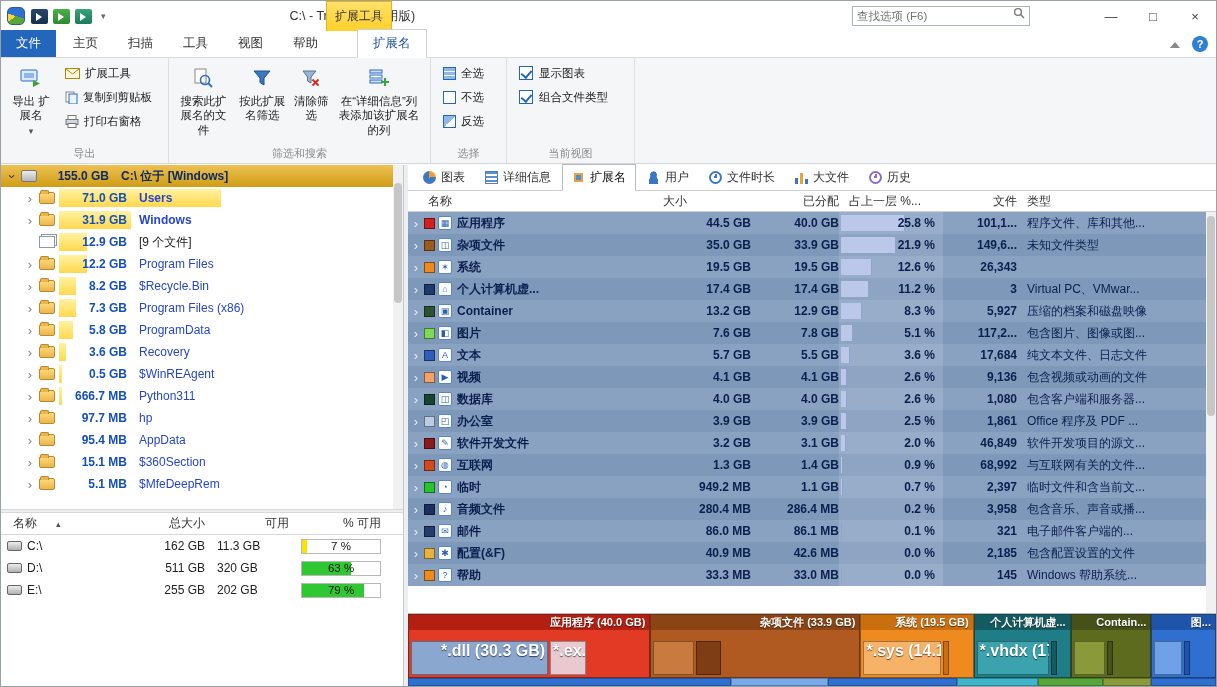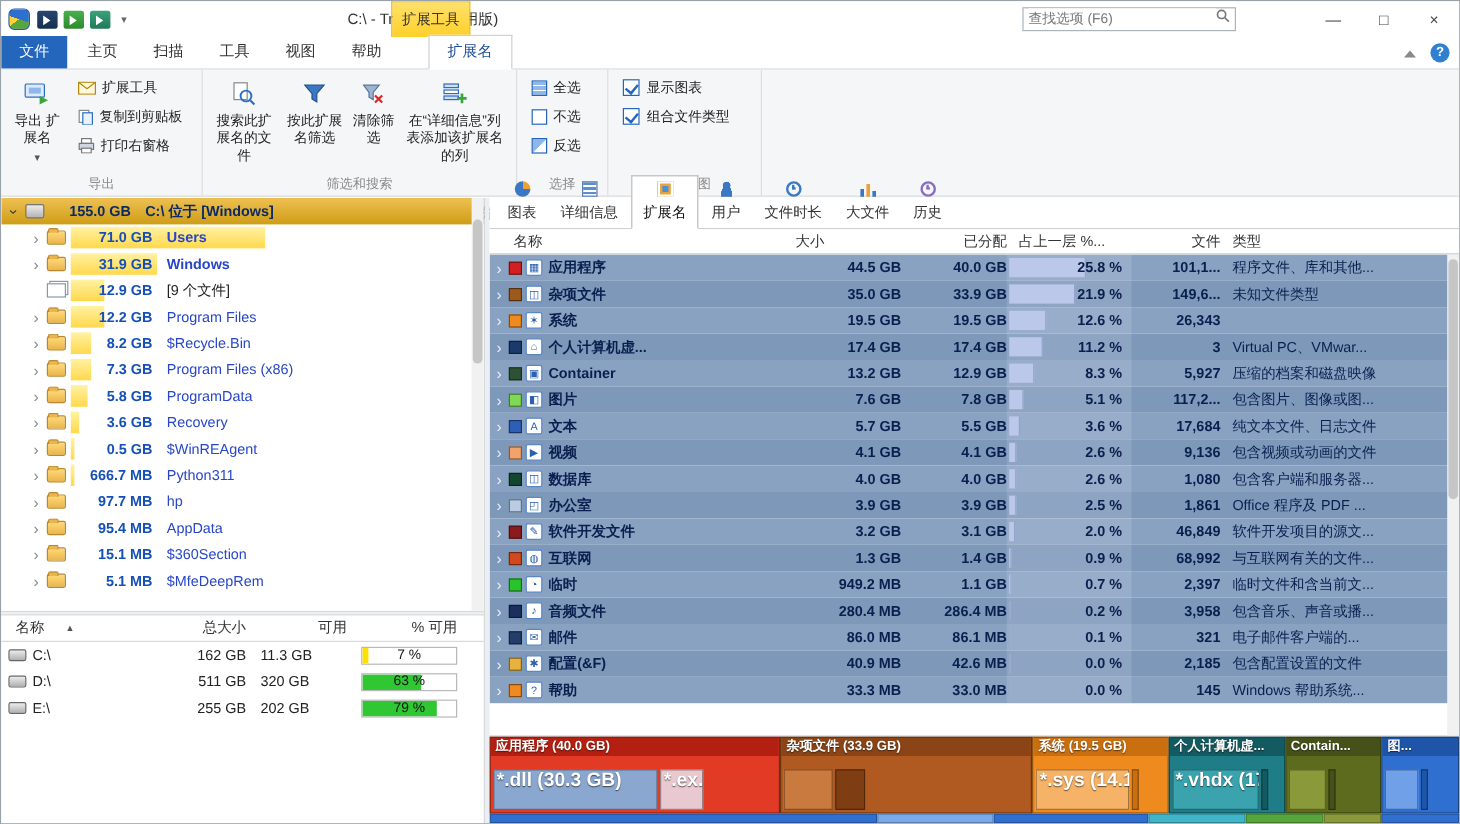--- a/index.html
+++ b/index.html
@@ -103,21 +103,21 @@
   .dc-pct{width:92px;padding:0 6px;}
   .dhead .dc-total,.dhead .dc-free,.dhead .dc-pct{text-align:right;}
   .disk{width:15px;height:10px;background:linear-gradient(#ececec,#b0b0b0);border:1px solid #666;border-radius:2px;flex:none;}
   .dbar{position:relative;display:block;height:15px;border:1px solid #b8b8b8;background:#fff;overflow:hidden;}
   .dbar i{position:absolute;left:0;top:0;bottom:0;}
   .dbar b{position:relative;display:block;text-align:center;font-weight:normal;font-size:11.5px;line-height:13px;color:#111;}
   .sortic{font-size:9px;color:#555;margin-left:2px;}
 
   
   .vtabs{height:26px;display:flex;align-items:flex-end;background:#fff;border-bottom:1px solid #d0d0d0;padding-left:6px;gap:2px;}
-  .vtab{display:flex;align-items:center;gap:5px;padding:4px 9px;font-size:12px;color:#333;flex-direction:column;}
+  .vtab{display:flex;align-items:center;gap:5px;padding:4px 9px;font-size:12px;color:#333;}
   .vtab.active{border:1px solid #b8bcc0;border-bottom:1px solid #fff;background:#fff;margin-bottom:-1px;color:#111;}
   .ticn{width:13px;height:13px;display:inline-block;flex:none;}
   .i-pie{border-radius:50%;background:conic-gradient(#f0a030 0 25%,#3b78c4 0);}
   .i-list{border:1px solid #5a7fb5;background:repeating-linear-gradient(to bottom,#5a8fd0 0 2px,#fff 2px 4px);}
   .i-ext{background:#4a90d9;box-shadow:inset 0 0 0 2px #fff,inset 0 0 0 4px #e8a33d;}
   .i-user{background:radial-gradient(circle at 50% 28%,#3b78c4 0 3px,transparent 3.5px),radial-gradient(ellipse at 50% 100%,#3b78c4 0 52%,transparent 53%);}
   .i-clock{border:2px solid #3b78c4;border-radius:50%;background:linear-gradient(#3b78c4,#3b78c4) 50% 15%/2px 40% no-repeat,linear-gradient(#3b78c4,#3b78c4) 58% 48%/35% 2px no-repeat;}
   .i-bar{background:linear-gradient(to top,#3b78c4 0 50%,transparent 50%) 0 100%/3px 100% no-repeat,linear-gradient(to top,#e8a33d 0 85%,transparent 85%) 5px 100%/3px 100% no-repeat,linear-gradient(to top,#3b78c4 0 35%,transparent 35%) 10px 100%/3px 100% no-repeat;}
   .i-hist{border:2px solid #8a6ec4;border-radius:50%;background:linear-gradient(#8a6ec4,#8a6ec4) 50% 15%/2px 40% no-repeat,linear-gradient(#8a6ec4,#8a6ec4) 58% 48%/35% 2px no-repeat;}
 
@@ -141,21 +141,21 @@
   .xsize,.xalloc{width:88px;text-align:right;font-weight:bold;white-space:nowrap;}
   .xpct{width:104px;position:relative;height:100%;flex:none;background:rgba(255,255,255,.12);}
   .pbar{position:absolute;left:2px;top:3px;bottom:3px;background:#bcc8ea;border-right:1px solid #93a2cc;}
   .xpct b{position:relative;display:block;text-align:right;padding-right:8px;line-height:22px;}
   .xfiles{width:74px;text-align:right;font-weight:bold;}
   .xtype{flex:1;padding-left:10px;white-space:nowrap;overflow:hidden;text-overflow:ellipsis;}
   .xscroll{position:absolute;right:0;top:21px;bottom:0;width:10px;background:#f1f1f1;}
   .xscroll i{position:absolute;left:1px;right:1px;top:4px;height:200px;background:#c6c6c6;border-radius:4px;}
 
   
-  .treemap{height:73px;flex:none;background:#fff;border-top:1px solid #b8b8b8;display:flex;flex-direction:column;}
+  .treemap{height:73px;flex:none;background:#fff;border-top:1px solid #b8b8b8;display:flex;flex-direction:column;text-align:right;}
   .tm-blocks{flex:1;display:flex;min-height:0;}
   .tm-block{position:relative;height:100%;border:1px solid rgba(0,0,0,.4);overflow:hidden;flex:none;}
   .tm-head{height:15px;font-size:11px;font-weight:bold;color:#fff;padding:0 4px;white-space:nowrap;overflow:hidden;text-shadow:0 1px 1px rgba(0,0,0,.55);line-height:15px;}
   .tm-kids{position:absolute;left:2px;right:2px;bottom:2px;top:42%;display:flex;gap:2px;}
   .tm-c{height:100%;box-shadow:inset 0 0 0 1px rgba(0,0,0,.35);overflow:hidden;font-size:16px;font-weight:bold;color:#fff;text-shadow:0 1px 1px rgba(0,0,0,.6);padding:1px 3px;white-space:nowrap;flex:none;}
   .tm-strip{height:8px;display:flex;flex:none;}
   .tm-strip i{height:100%;display:block;box-shadow:inset 0 0 0 1px rgba(0,0,0,.25);flex:none;}
 </style>
 </head>
 <body>

